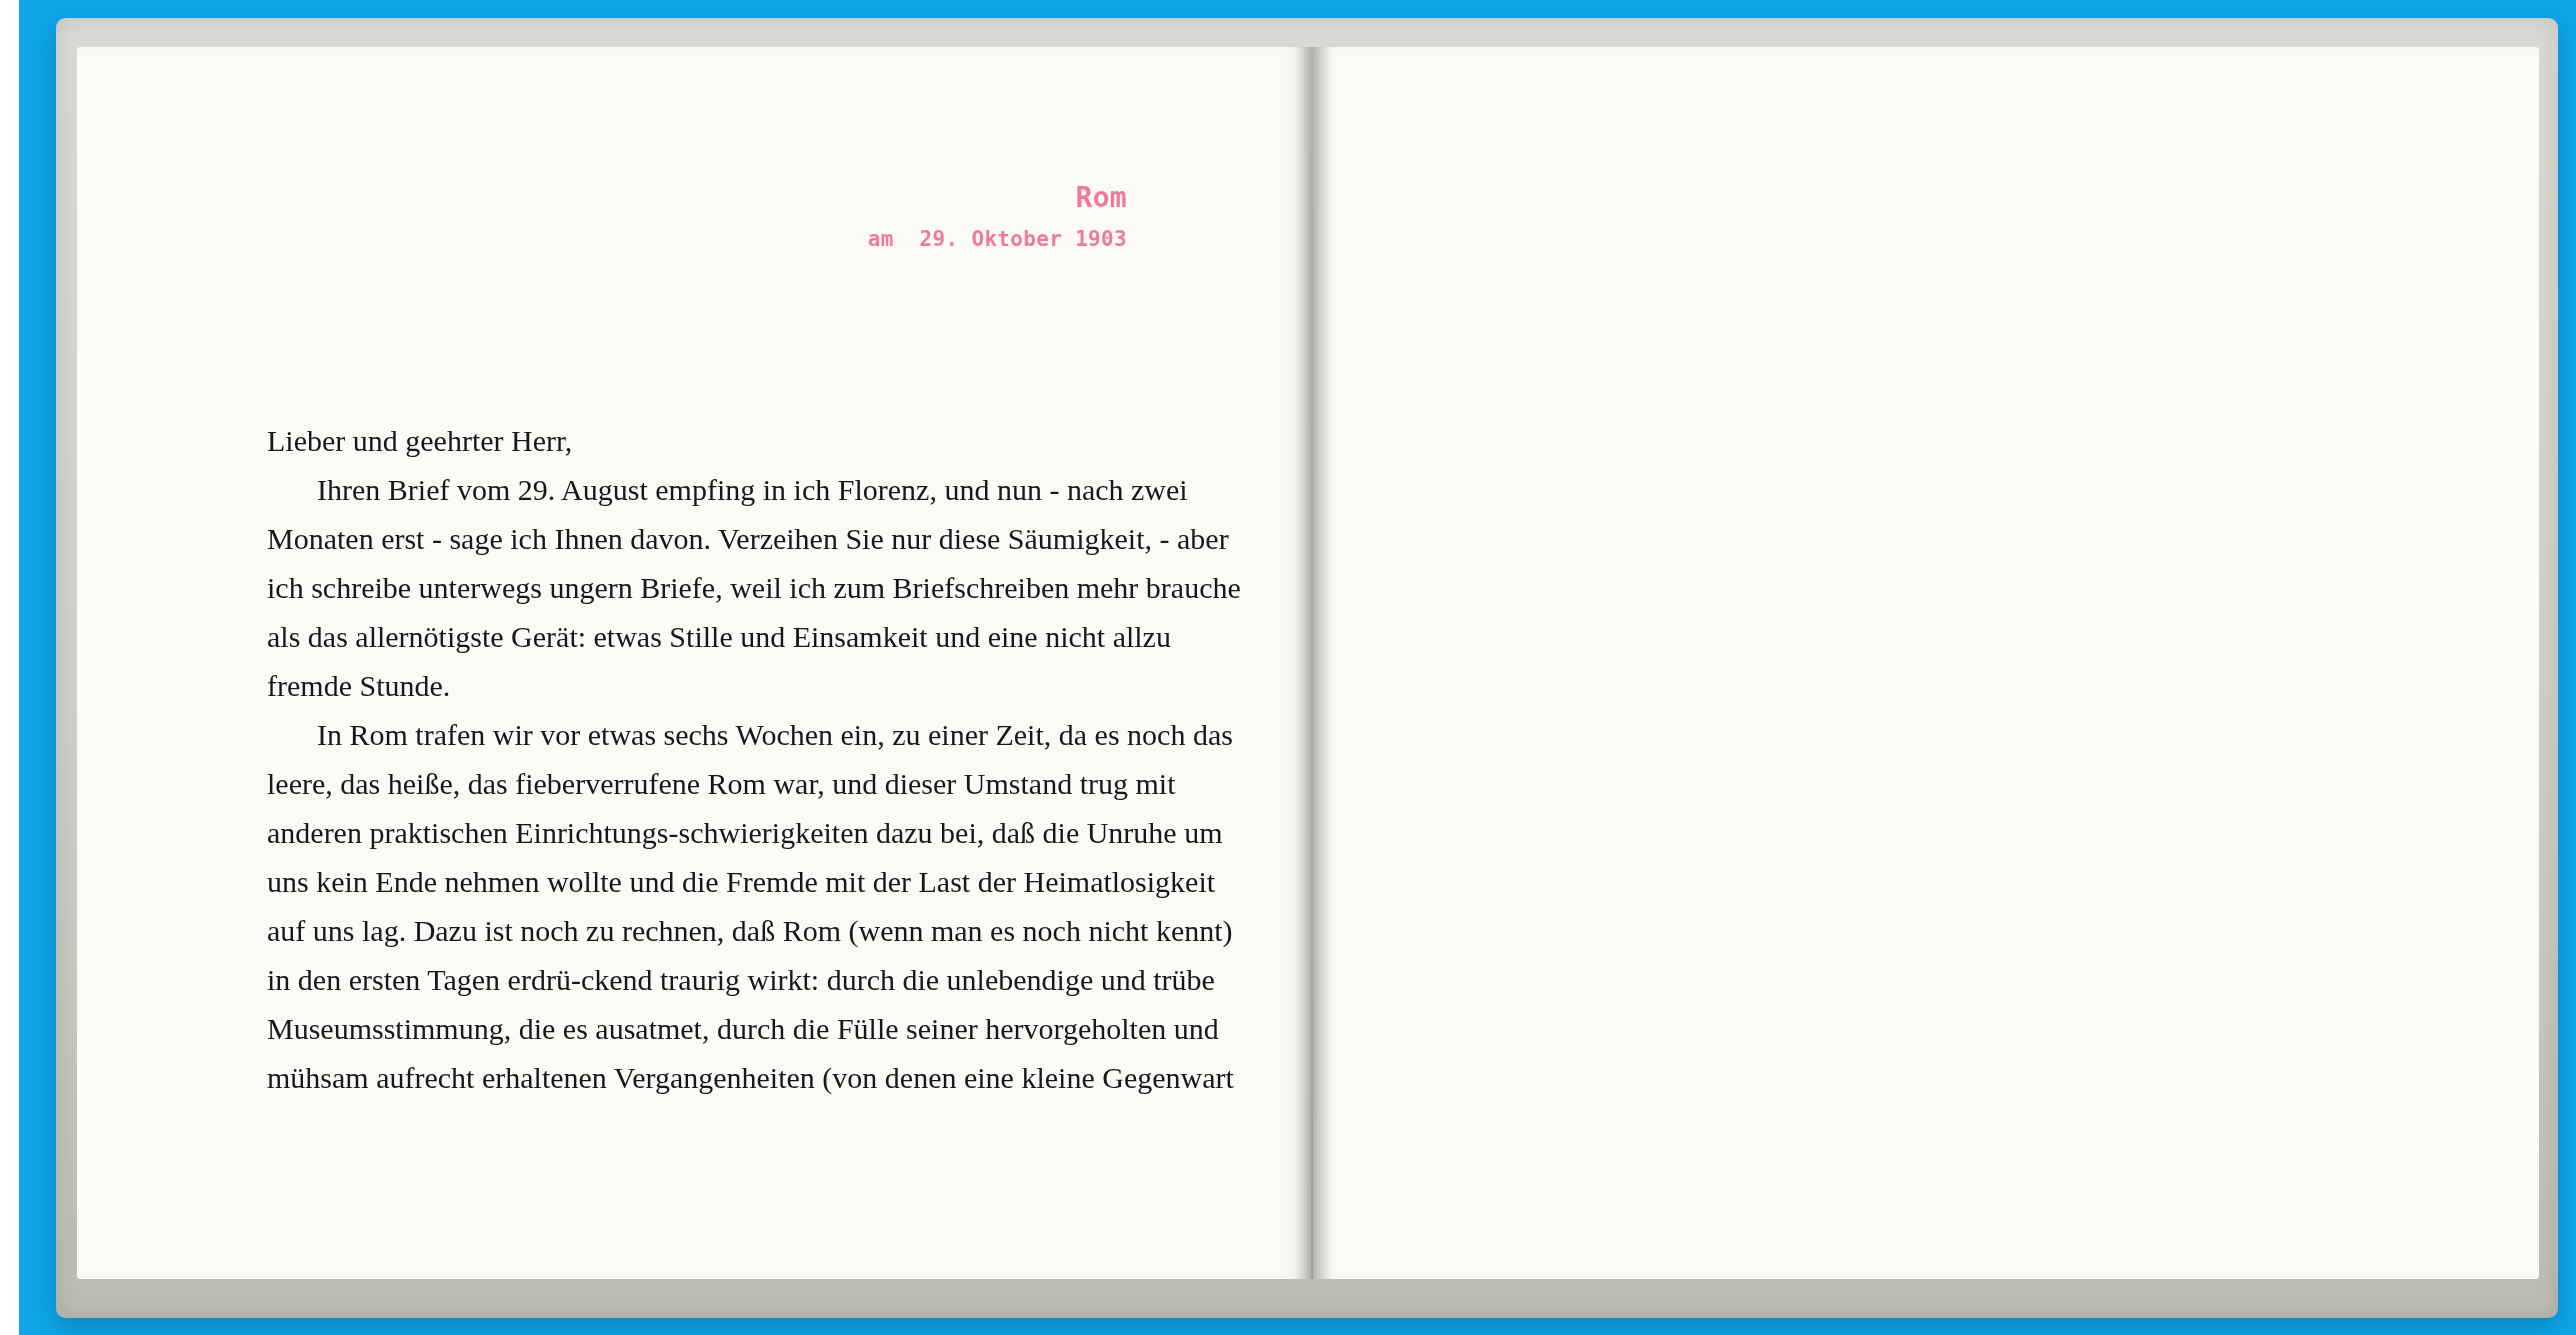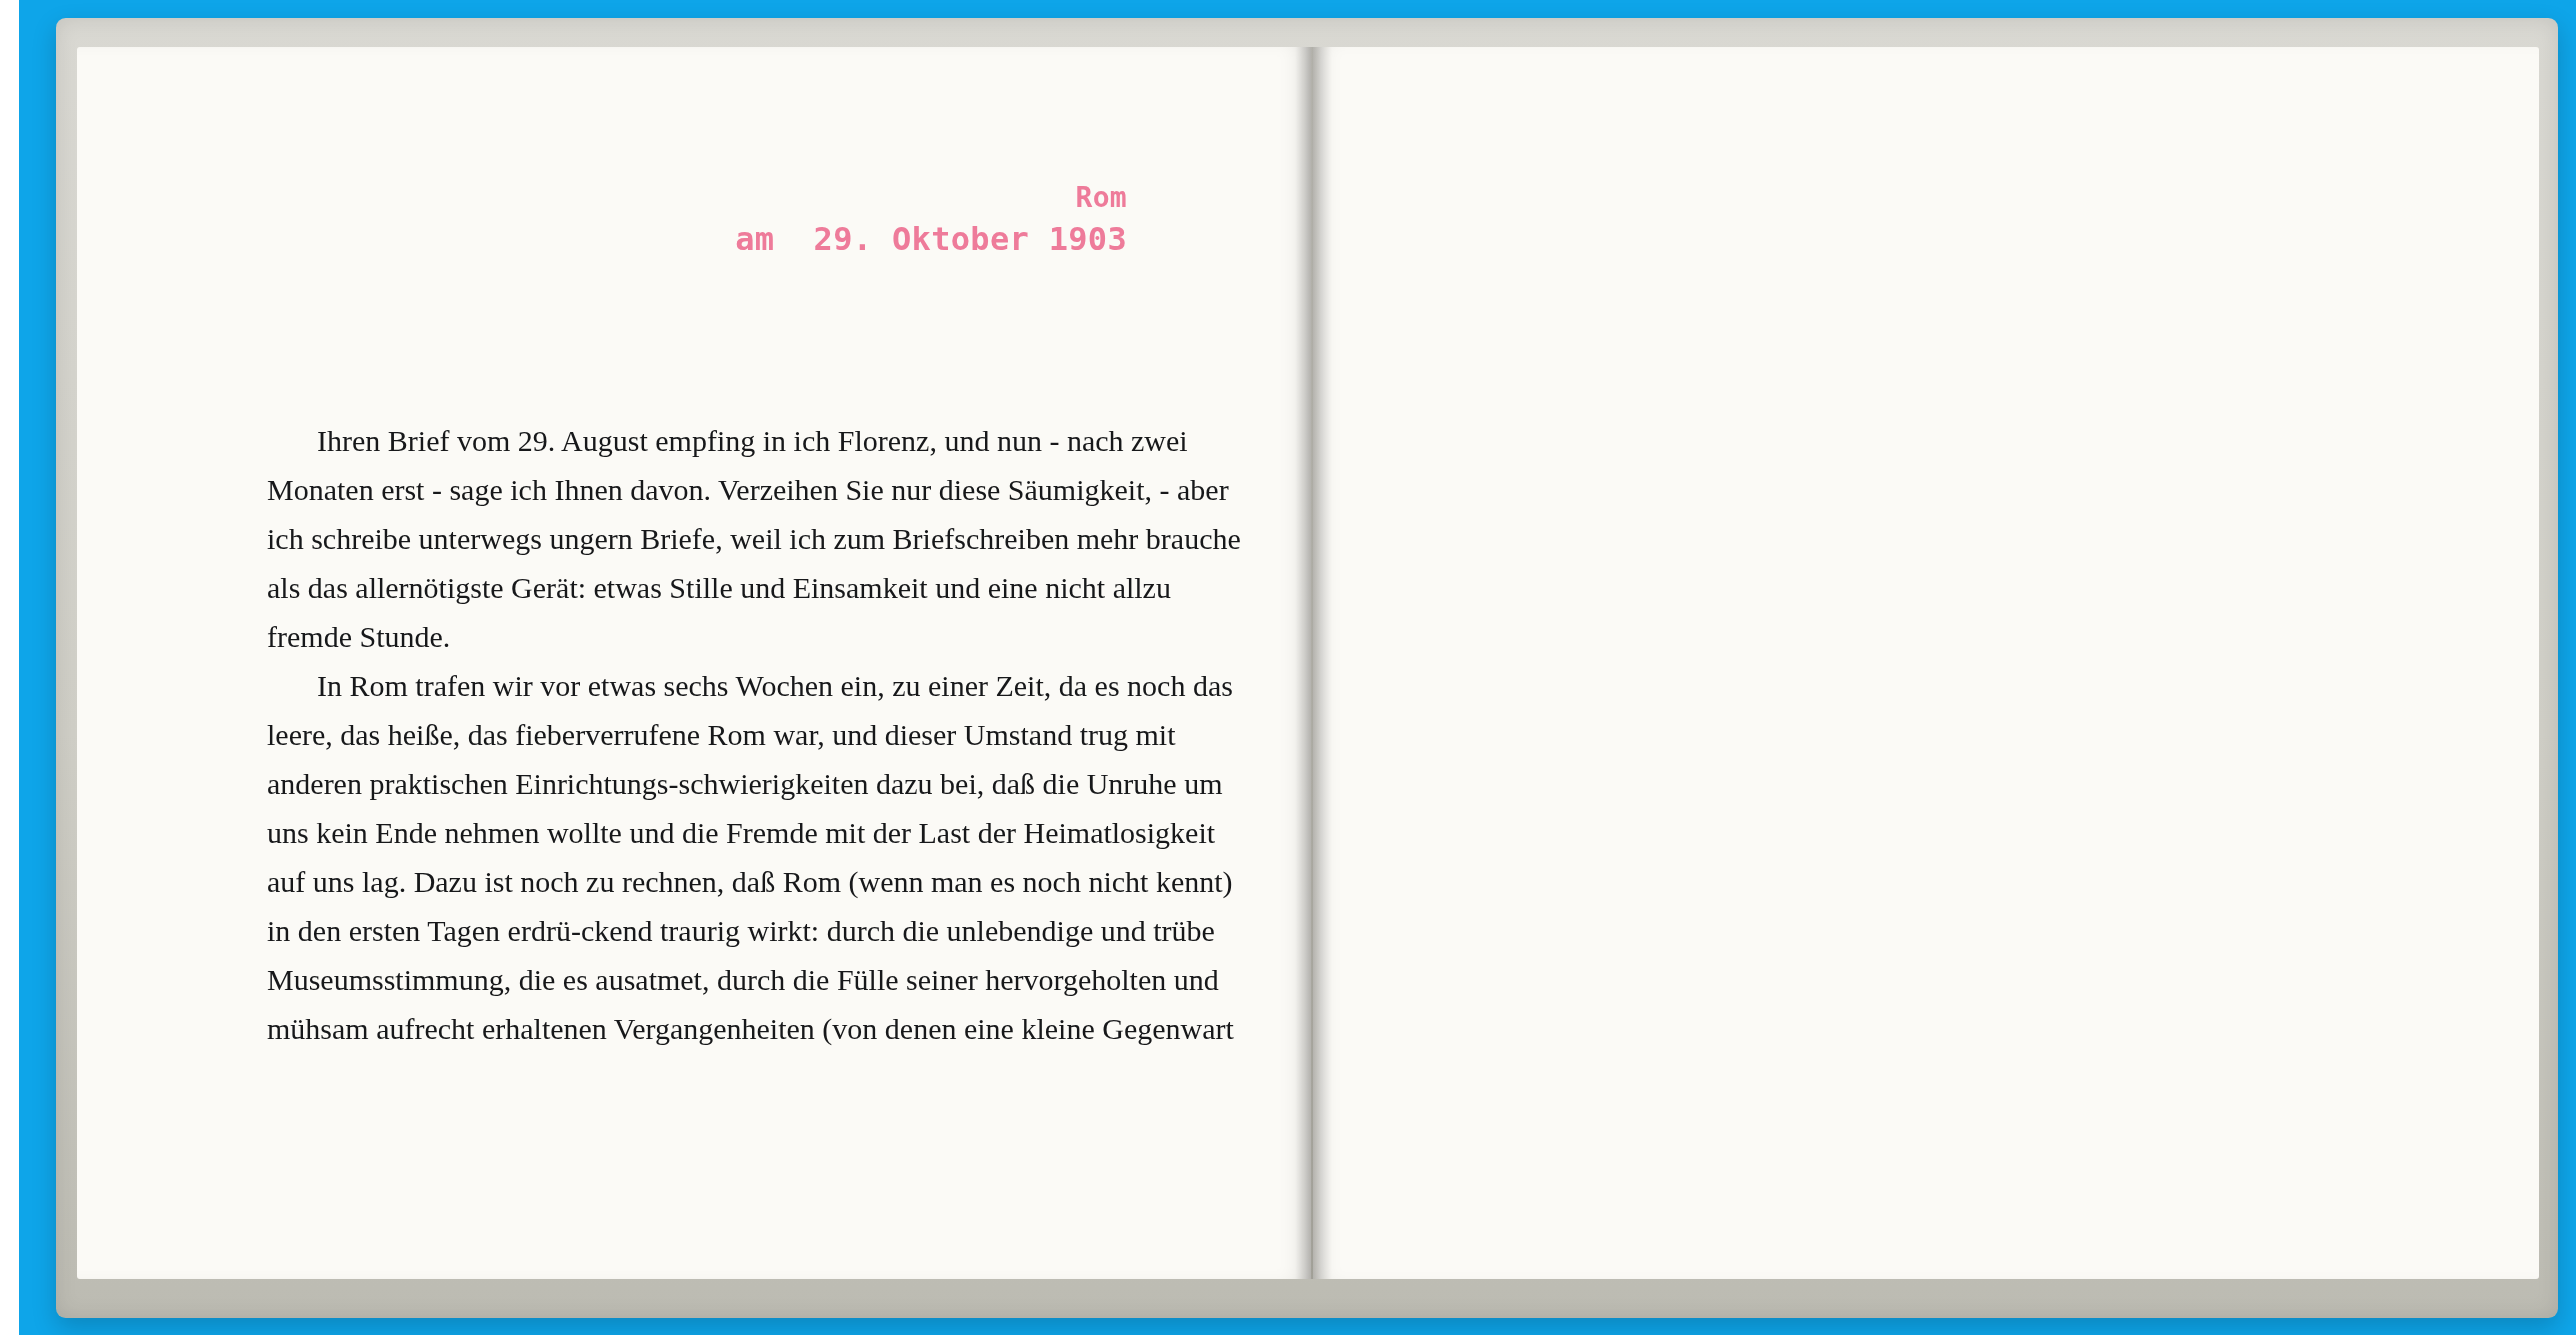--- a/index.html
+++ b/index.html
@@ -87,21 +87,21 @@
     color: #ee7b9a;
     font-family: "DejaVu Sans Mono", monospace;
     font-weight: bold;
     letter-spacing: 0.02em;
   }
   .dateline .city {
     font-size: 28px;
     line-height: 39px;
   }
   .dateline .date {
-    font-size: 32px;
+    font-size: 21px;
     line-height: 45px;
     white-space: pre;
   }
 
   .letter {
     position: absolute;
     left: 190px;
     top: 369px;
     width: 989px;
     color: #17181a;
@@ -135,20 +135,21 @@
   </div>
 
   <div class="page page-left">
 
     <div class="dateline">
       <div class="city">Rom</div>
       <div class="date">am  29. Oktober 1903</div>
     </div>
 
     <div class="letter">
+      <p>Lieber und geehrter Herr,</p>
       <p class="indent">Ihren Brief vom 29. August empfing in ich Florenz, und nun - nach zwei Monaten erst - sage ich Ihnen davon. Verzeihen Sie nur diese Säumigkeit, - aber ich schreibe unterwegs ungern Briefe, weil ich zum Briefschreiben mehr brauche als das allernötigste Gerät: etwas Stille und Einsamkeit und eine nicht allzu fremde Stunde.</p>
       <p class="indent">In Rom trafen wir vor etwas sechs Wochen ein, zu einer Zeit, da es noch das leere, das heiße, das fieberverrufene Rom war, und dieser Umstand trug mit anderen praktischen Einrichtungs-schwierigkeiten dazu bei, daß die Unruhe um uns kein Ende nehmen wollte und die Fremde mit der Last der Heimatlosigkeit auf uns lag. Dazu ist noch zu rechnen, daß Rom (wenn man es noch nicht kennt) in den ersten Tagen erdrü-ckend traurig wirkt: durch die unlebendige und trübe Museumsstimmung, die es ausatmet, durch die Fülle seiner hervorgeholten und mühsam aufrecht erhaltenen Vergangenheiten (von denen eine kleine Gegenwart</p>
     </div>
 
   </div>
 
   <div class="page page-right">
     
   </div>
 

